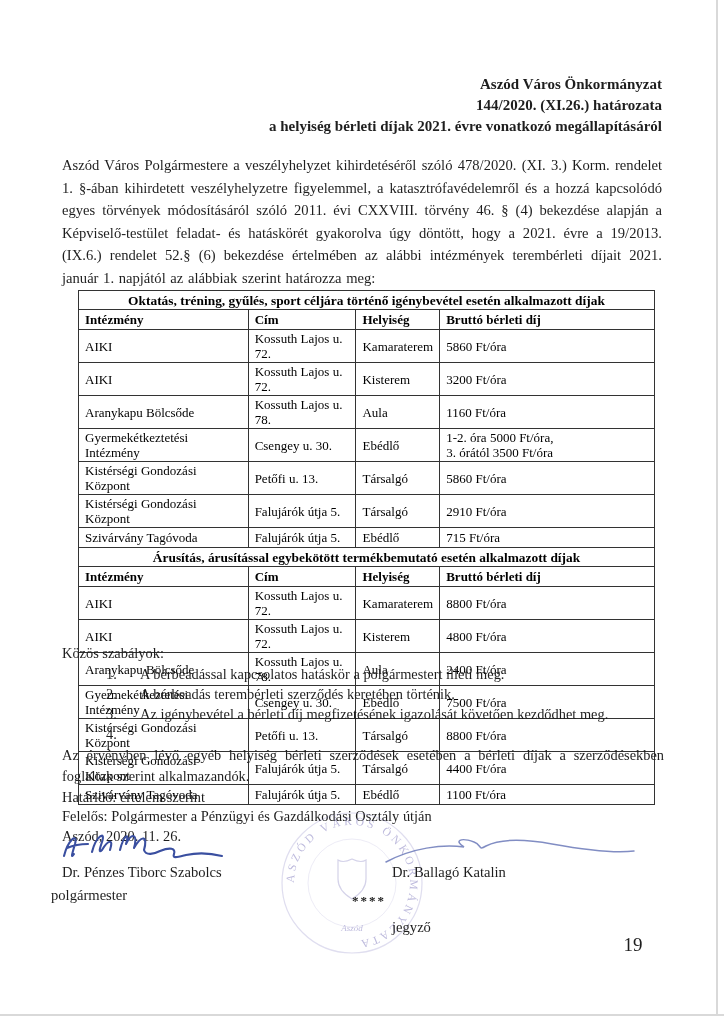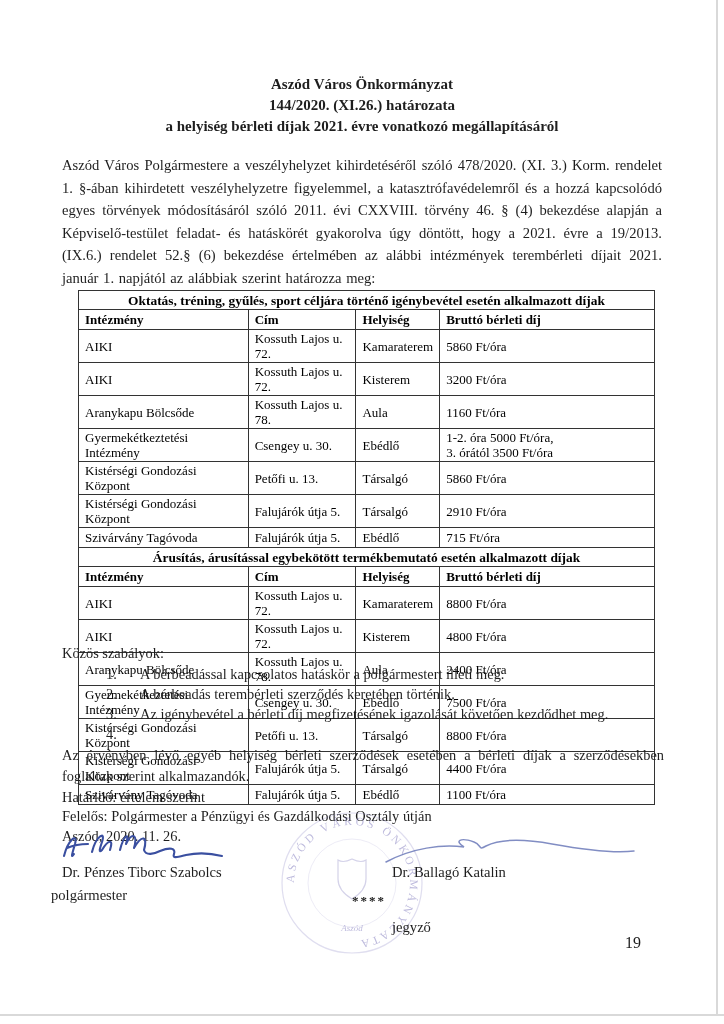--- a/index.html
+++ b/index.html
@@ -18,21 +18,21 @@
   .scan-edge-right {
     position: absolute; right: 6px; top: 0; width: 2px; height: 1016px;
     background: #d9d9d9;
   }
   .scan-edge-bottom {
     position: absolute; left: 0; top: 1014px; width: 724px; height: 2px;
     background: #d9d9d9;
   }
   .title-block {
     position: absolute; left: 62px; top: 74px; width: 600px;
-    text-align: center; font-weight: bold; font-size: 15px; line-height: 21px;
+    text-align: right; font-weight: bold; font-size: 15px; line-height: 21px;
   }
   .intro {
     position: absolute; left: 62px; top: 154px; width: 600px;
     font-size: 14.6px; line-height: 22.5px; text-align: justify;
     word-spacing: 1px;
   }
   .fees-table {
     position: absolute; left: 78px; top: 290px; width: 577px;
     border-collapse: collapse;
     font-size: 13px; color: #000000;
@@ -64,21 +64,21 @@
   .closing-par { text-align: justify; line-height: 21.5px; margin-top: 1px; }
   .plain-line { line-height: 19.5px; }
   .sig-name { position: absolute; font-size: 14.6px; text-align: center; }
   .sig-role { position: absolute; font-size: 14.6px; }
   .sig-stars {
     position: absolute; left: 352px; top: 893px;
     font-size: 13px; font-weight: bold; letter-spacing: 2px; color: #222;
   }
   .page-number {
     position: absolute; left: 616px; top: 934px; width: 34px;
-    font-size: 16px; text-align: center;
+    font-size: 19px; text-align: center;
   }
   .sig-svg { position: absolute; }
   .stamp-svg { position: absolute; left: 266px; top: 797px; opacity: 0.5; }
 </style>
 </head>
 <body>
 
 <div id="page">
 
   <div class="scan-edge-right"></div>

